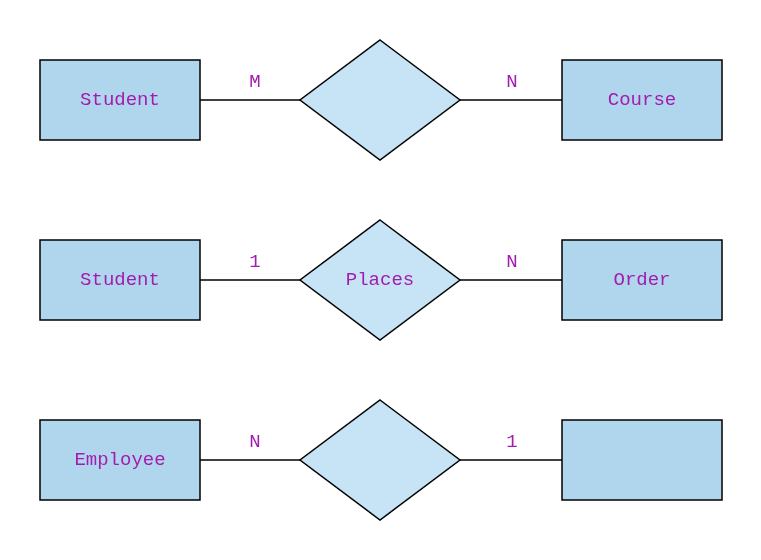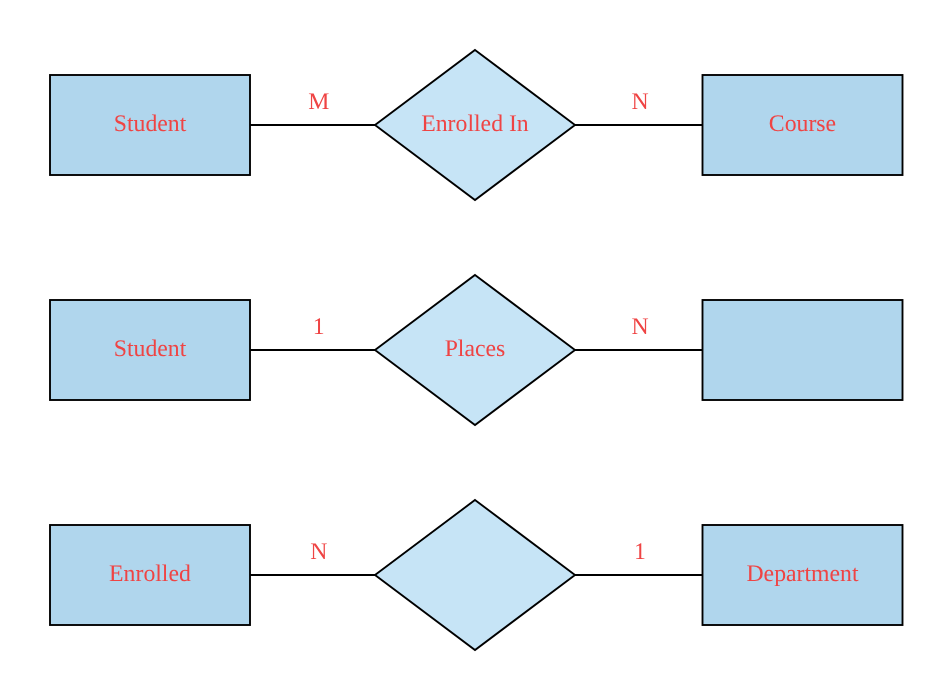--- a/index.html
+++ b/index.html
@@ -5,22 +5,22 @@
   html, body {
     margin: 0;
     padding: 0;
     background: #ffffff;
   }
   .canvas {
     position: relative;
     width: 761px;
     height: 560px;
     background: #ffffff;
-    font-family: Liberation Serif, serif;
-    color: #ef4444;
+    font-family: Liberation Mono, monospace;
+    color: #a21caf;
     overflow: hidden;
   }
   .shapes {
     position: absolute;
     left: 0;
     top: 0;
   }
   .shapes rect {
     fill: #b0d6ed;
     stroke: #000000;
@@ -75,27 +75,26 @@
 
     <line x1="200" y1="460" x2="300" y2="460"></line>
     <line x1="460" y1="460" x2="562" y2="460"></line>
     <rect x="40" y="420" width="160" height="80"></rect>
     <rect x="562" y="420" width="160" height="80"></rect>
     <polygon points="380,400 460,460 380,520 300,460"></polygon>
   </svg>
 
   <div class="label entity-label" style="left:40px; top:60px;">Student</div>
   <div class="label card-label" style="left:215px; top:71px;">M</div>
-  <div class="label diamond-label" style="left:300px; top:60px;">Enrolled In</div>
   <div class="label card-label" style="left:472px; top:71px;">N</div>
   <div class="label entity-label" style="left:562px; top:60px;text-align:center;">Course</div>
 
   <div class="label entity-label" style="left:40px; top:240px;">Student</div>
   <div class="label card-label" style="left:215px; top:251px;">1</div>
   <div class="label diamond-label" style="left:300px; top:240px;text-align:right;">Places</div>
   <div class="label card-label" style="left:472px; top:251px;">N</div>
+  <div class="label entity-label" style="left:562px; top:240px;">Order</div>
 
-  <div class="label entity-label" style="left:40px; top:420px;">Enrolled</div>
+  <div class="label entity-label" style="left:40px; top:420px;">Employee</div>
   <div class="label card-label" style="left:215px; top:431px;">N</div>
   <div class="label card-label" style="left:472px; top:431px;">1</div>
-  <div class="label entity-label" style="left:562px; top:420px;">Department</div>
 
 </div>
 
 </body></html>

